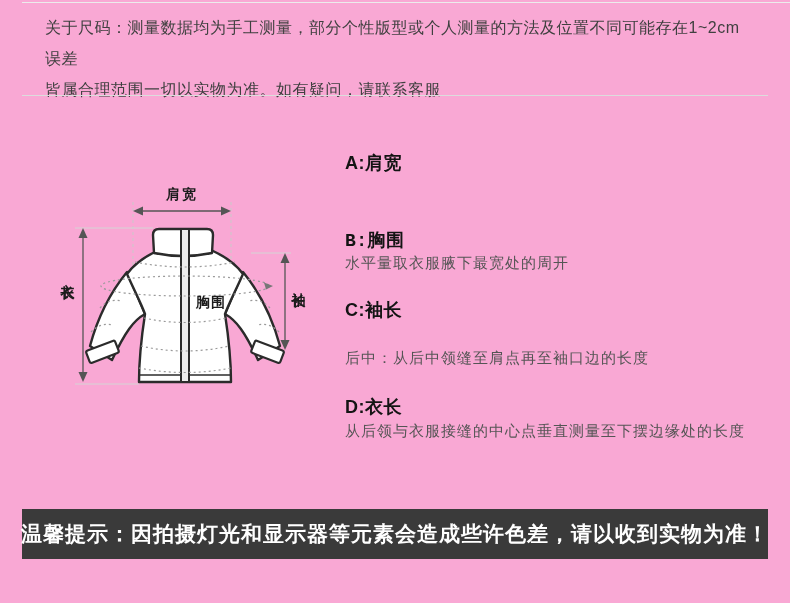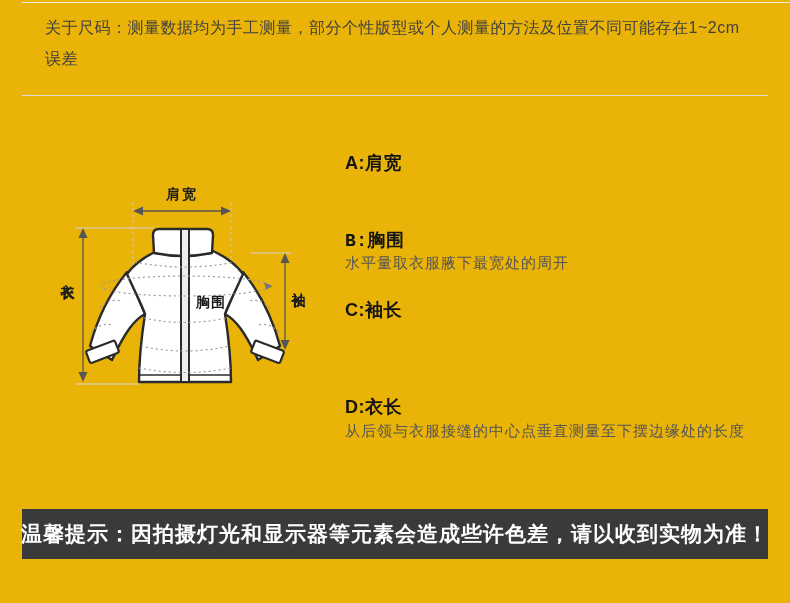--- a/index.html
+++ b/index.html
@@ -1,19 +1,19 @@
 <!DOCTYPE html>
 <html><head>
 <meta charset="utf-8">
 <style>
   html,body{margin:0;padding:0;background:#fff;}
   .page{
     position:relative;
     width:790px;height:603px;
-    background:#eab308;
+    background:#f9a8d4;
     font-family:"Liberation Sans","DejaVu Sans",sans-serif;
     color:#333;
     overflow:hidden;
   }
   .top-hairline{
     position:absolute;top:2px;left:22px;right:0;height:1px;
     background:#ececec;
   }
   .size-note{
     position:absolute;left:45px;top:12px;width:710px;
@@ -69,20 +69,21 @@
 </style>
 </head>
 <body>
 
 <div class="page">
 
   <div class="top-hairline"></div>
 
   <div class="size-note">
     <div>关于尺码：测量数据均为手工测量，部分个性版型或个人测量的方法及位置不同可能存在1~2cm误差</div>
+    <div>皆属合理范围一切以实物为准。如有疑问，请联系客服</div>
   </div>
 
   <div class="divider"></div>
 
   <div class="diagram">
     <svg width="300" height="260" viewBox="0 0 300 260">
 
       <g stroke="#c9c9c9" stroke-width="1" stroke-dasharray="3,3">
         <line x1="88" y1="52" x2="88" y2="118"></line>
         <line x1="186" y1="52" x2="186" y2="118"></line>
@@ -155,20 +156,21 @@
     <div class="diag-label vertical lbl-sleeve">袖长</div>
     <div class="diag-label lbl-chest">胸围</div>
   </div>
 
   <div class="guide-heading h-a">A:肩宽</div>
 
   <div class="guide-heading h-b">B:胸围</div>
   <div class="guide-line l-b1">水平量取衣服腋下最宽处的周开</div>
 
   <div class="guide-heading h-c">C:袖长</div>
+  <div class="guide-line l-c2">后中：从后中领缝至肩点再至袖口边的长度</div>
 
   <div class="guide-heading h-d">D:衣长</div>
   <div class="guide-line l-d1">从后领与衣服接缝的中心点垂直测量至下摆边缘处的长度</div>
 
   <div class="notice-bar">
     <span class="notice-text">温馨提示：因拍摄灯光和显示器等元素会造成些许色差，请以收到实物为准！</span>
   </div>
 
 </div>
 

